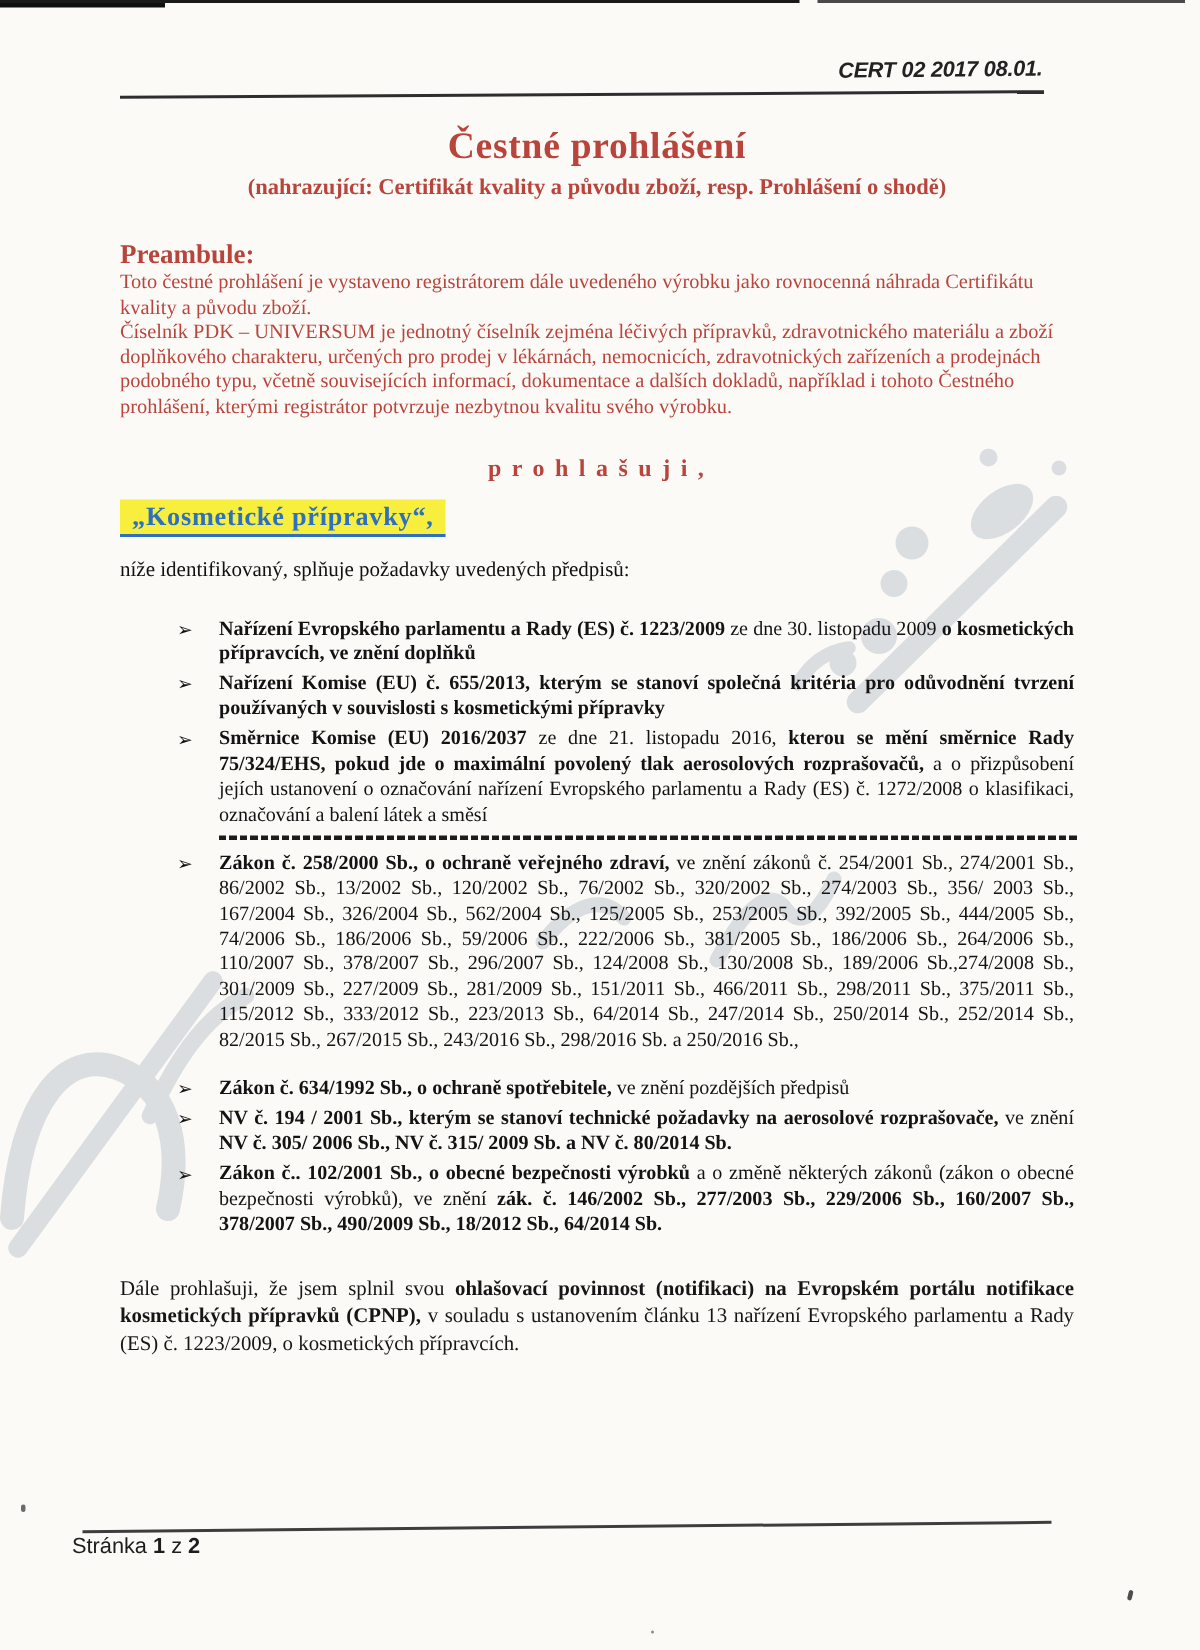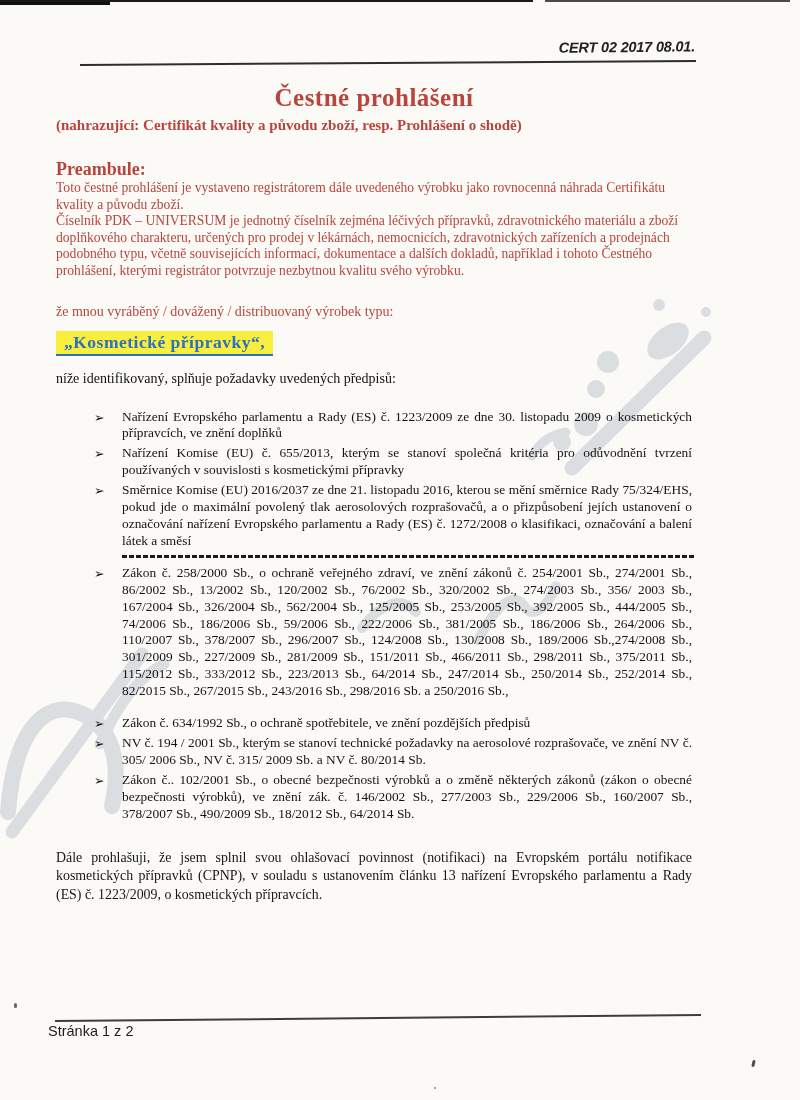--- a/index.html
+++ b/index.html
@@ -27,40 +27,40 @@
   .wm{position:absolute;inset:0;z-index:0;}
   .content{position:relative;z-index:1;}
 
   .cert{
     position:absolute;top:42px;left:0;width:695px;text-align:right;
     font-family:"Liberation Sans",sans-serif;font-style:italic;font-weight:bold;
     font-size:14.5px;color:#222;letter-spacing:-0.2px;transform:rotate(-0.6deg);
   }
   .header-rule{position:absolute;top:62px;left:80px;width:616px;height:2px;background:#2e2e2e;transform:rotate(-0.35deg);}
 
-  .doc{position:absolute;top:84px;left:56px;width:636px;}
+  .doc{position:absolute;top:84px;left:80px;width:636px;}
   .title{text-align:center;color:var(--red);font-size:25px;font-weight:bold;margin:0;letter-spacing:0.5px;}
-  .subtitle{color:var(--red);font-weight:bold;font-size:15px;margin-top:5px;}
+  .subtitle{text-align:center;color:var(--red);font-weight:bold;font-size:15px;margin-top:5px;}
   .pre-h{color:var(--red);font-weight:bold;font-size:18px;margin-top:25px;}
   .pre-p{color:var(--red);font-weight:normal;font-size:13.6px;line-height:16.6px;margin:0;}
   .intro{color:var(--red);font-size:14px;margin-top:12px;text-indent:82px;}
   .verb{color:var(--red);font-weight:bold;font-size:16px;text-align:center;margin-top:24px;letter-spacing:1.5px;}
   .product-line{color:var(--red);font-size:14px;margin-top:24px;}
   .product-type{text-align:left;margin-top:12px;}
   .hl{
     background:var(--hl);color:var(--blue);font-weight:bold;font-size:17.5px;
     padding:1px 8px 2px;border-bottom:2.5px solid var(--blue);letter-spacing:0.5px;
   }
   .compliance{font-size:14px;margin-top:18px;color:#111;}
 
   .reg-list{margin-top:22px;}
   .reg-item{display:flex;margin:0 0 3px 38px;}
   .marker{width:28px;flex:0 0 28px;font-size:12.5px;padding-top:1px;color:#111;}
   .item-text{width:570px;text-align:justify;font-size:13.4px;line-height:16.9px;color:#131313;}
-  .b{font-weight:normal;}
+  .b{font-weight:bold;}
   .dashed{
     margin:5px 0 7px 66px;width:572px;height:3px;
     background:repeating-linear-gradient(90deg,#1c1c1c 0 5px,transparent 5px 7px);
   }
   .group-gap{height:12px;}
 
   .closing{margin-top:26px;text-align:justify;font-size:13.9px;line-height:18.5px;}
 
   .footer-rule{position:absolute;top:1017px;left:55px;width:646px;height:2px;background:#3d3d3d;transform:rotate(-0.55deg);}
   .footer-text{
@@ -107,21 +107,21 @@
     <div class="header-rule"></div>
 
     <div class="doc">
       <h1 class="title">Čestné prohlášení</h1>
       <div class="subtitle">(nahrazující: Certifikát kvality a původu zboží, resp. Prohlášení o shodě)</div>
 
       <div class="pre-h">Preambule:</div>
       <p class="pre-p">Toto čestné prohlášení je vystaveno registrátorem dále uvedeného výrobku jako rovnocenná náhrada Certifikátu kvality a původu zboží.</p>
       <p class="pre-p">Číselník PDK – UNIVERSUM je jednotný číselník zejména léčivých přípravků, zdravotnického materiálu a zboží doplňkového charakteru, určených pro prodej v lékárnách, nemocnicích, zdravotnických zařízeních a prodejnách podobného typu, včetně souvisejících informací, dokumentace a dalších dokladů, například i tohoto Čestného prohlášení, kterými registrátor potvrzuje nezbytnou kvalitu svého výrobku.</p>
 
-      <div class="product-line">že mnou vyráběný / dovážený  / distribuovaný výrobek typu:</div>
+      <div class="verb">p r o h l a š u j i ,</div>
       <div class="product-type">
         <span class="hl">„Kosmetické přípravky“,</span>
       </div>
       <div class="compliance">níže identifikovaný, splňuje požadavky uvedených předpisů:</div>
 
       <div class="reg-list">
         <div>
             <div class="reg-item">
               <span class="marker">➢</span>
               <div class="item-text"><span class="b">Nařízení Evropského parlamentu a Rady (ES) č. 1223/2009 </span><span>ze dne 30. listopadu 2009 </span><span class="b">o kosmetických přípravcích, ve znění doplňků</span></div>

